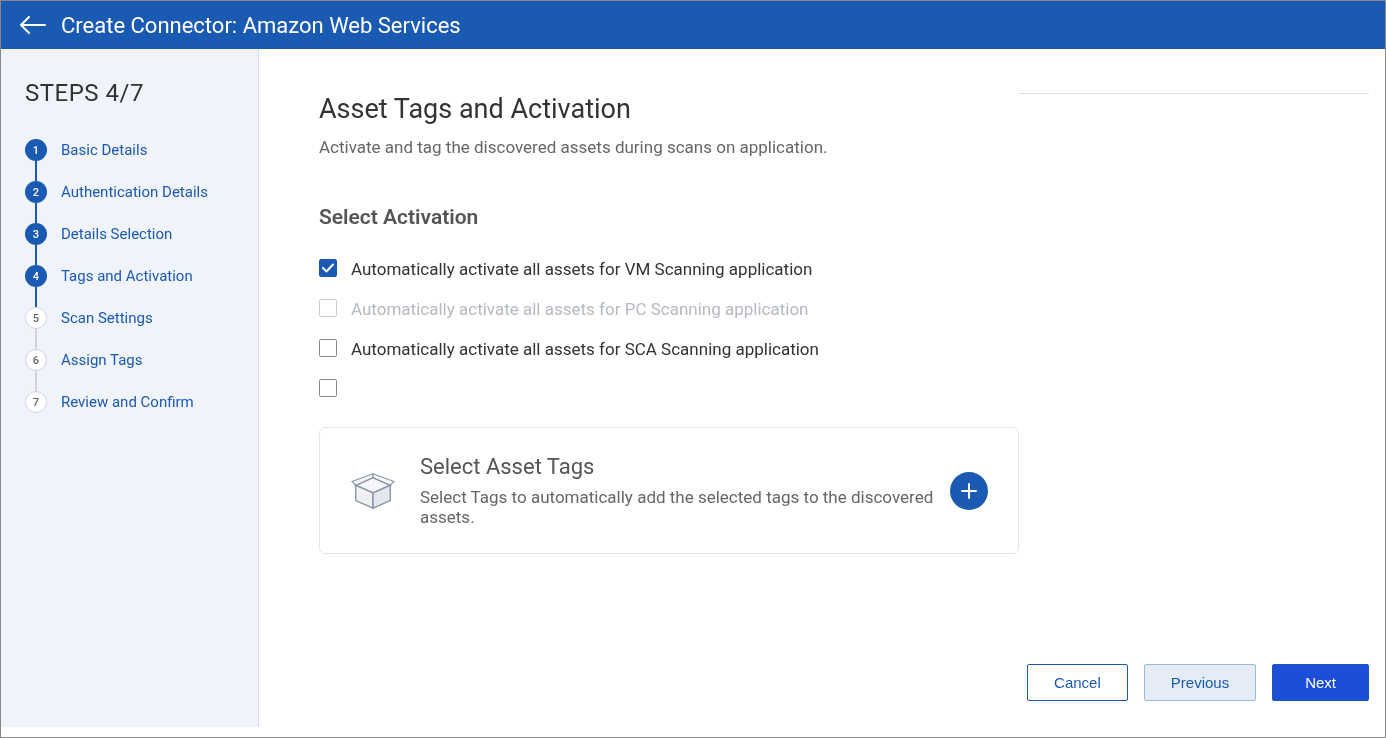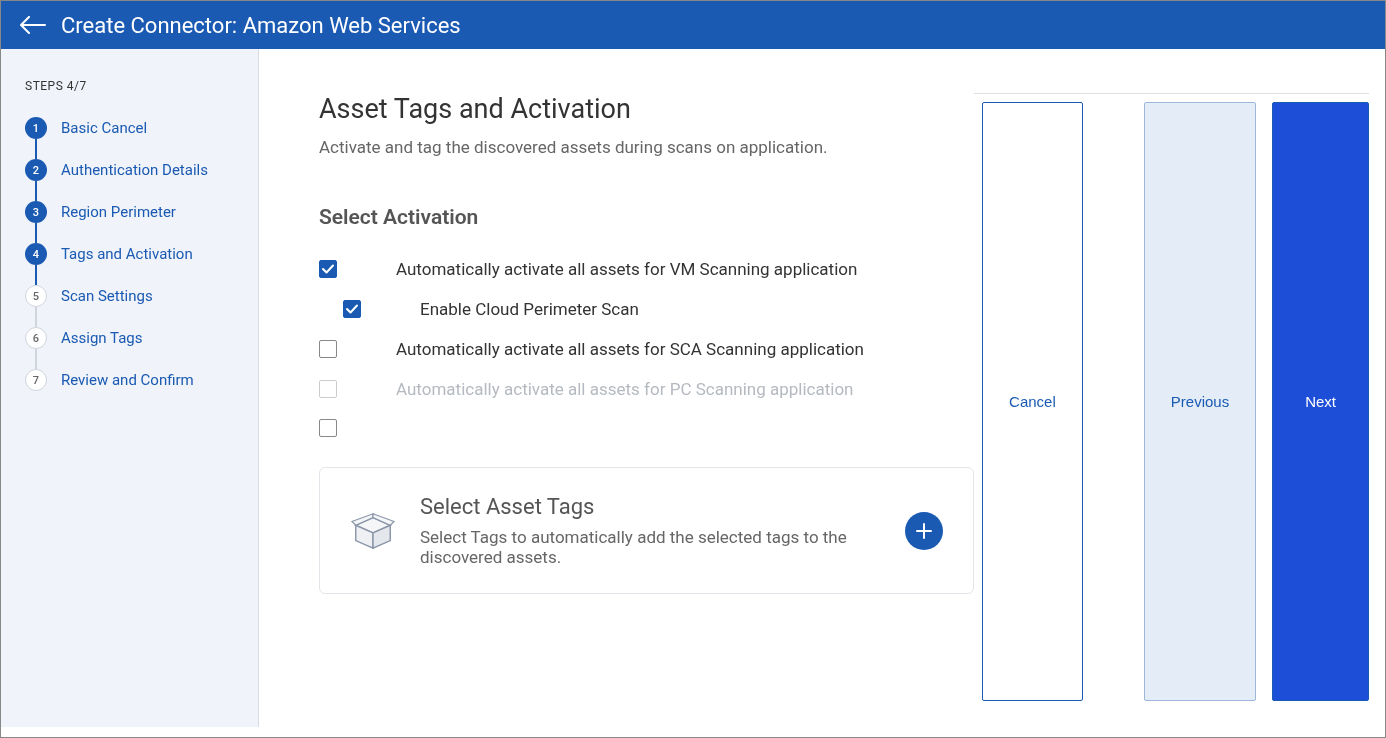--- a/index.html
+++ b/index.html
@@ -37,25 +37,25 @@
       display: flex;
       height: calc(100% - 58px);
     }
     .sidebar {
       width: 258px;
       background: #f0f3f9;
       border-right: 1px solid #d8dce4;
       padding: 30px 24px;
     }
     .steps-header {
-      font-size: 12px;
+      font-size: 24px;
       font-weight: 400;
       color: #333;
       letter-spacing: 0.5px;
-      margin-bottom: 24px;
+      margin-bottom: 32px;
     }
     .step-list {
       list-style: none;
       position: relative;
     }
     .step-item {
       display: flex;
       align-items: center;
       margin-bottom: 20px;
       cursor: pointer;
@@ -119,23 +119,22 @@
       margin-bottom: 48px;
     }
     .section-label {
       font-size: 21px;
       font-weight: 600;
       color: #555;
       margin-bottom: 30px;
     }
     .checkbox-row {
       display: flex;
-      align-items: center;
+      align-items: flex-start;
       margin-bottom: 20px;
-      gap: 45px;
     }
     .checkbox-row.indented { margin-left: 24px; }
     .checkbox-row.disabled .chk-label { color: #b5b9c0; }
     .chk {
       width: 18px;
       height: 18px;
       border: 1.5px solid #888;
       border-radius: 2px;
       margin-right: 14px;
       display: inline-flex;
@@ -194,38 +193,38 @@
       align-items: center;
       justify-content: center;
       cursor: pointer;
       flex-shrink: 0;
     }
     .footer {
       border-top: 1px solid #e0e0e0;
       padding: 8px 0 26px 8px;
       display: flex;
       gap: 16px;
+      align-items: flex-end;
     }
     .btn {
       padding: 9px 26px;
       font-size: 15px;
       border-radius: 2px;
       cursor: pointer;
       border: 1px solid;
     }
     .btn-outline {
       background: #fff;
       border-color: #1a5ab3;
       color: #1a5ab3;
     }
     .btn-light {
       background: #e4ecf7;
       border-color: #9db8dc;
       color: #1a5ab3;
-      margin-left: 45px;
     }
     .btn-primary {
       background: #1d4ed8;
       border-color: #1a5ab3;
       color: #fff;
       padding: 9px 32px;
     }
   </style>
 </head>
 <body>
@@ -238,29 +237,29 @@
   </div>
   <div class="header-title">Create Connector: Amazon Web Services</div>
 </div>
 
 <div class="body">
   <div class="sidebar">
     <div class="steps-header">STEPS 4/7</div>
     <ul class="step-list" id="step-list">
         <li class="step-item completed">
           <span class="step-num">1</span>
-          <span class="step-label">Basic Cancel</span>
+          <span class="step-label">Basic Details</span>
         </li>
         <li class="step-item completed">
           <span class="step-num">2</span>
           <span class="step-label">Authentication Details</span>
         </li>
         <li class="step-item completed">
           <span class="step-num">3</span>
-          <span class="step-label">Region Perimeter</span>
+          <span class="step-label">Details Selection</span>
         </li>
         <li class="step-item completed">
           <span class="step-num">4</span>
           <span class="step-label">Tags and Activation</span>
         </li>
         <li class="step-item pending">
           <span class="step-num">5</span>
           <span class="step-label">Scan Settings</span>
         </li>
         <li class="step-item pending">
@@ -283,35 +282,27 @@
 
       <div id="options">
           <div class="checkbox-row">
             <span class="chk checked">
               <svg width="12" height="10" viewBox="0 0 12 10">
                 <path d="M1 5 L4.5 8.5 L11 1.5" stroke="#fff" stroke-width="2" fill="none" stroke-linecap="round" stroke-linejoin="round"></path>
               </svg>
             </span>
             <span class="chk-label">Automatically activate all assets for VM Scanning application</span>
           </div>
-          <div class="checkbox-row indented">
-            <span class="chk checked">
-              <svg width="12" height="10" viewBox="0 0 12 10">
-                <path d="M1 5 L4.5 8.5 L11 1.5" stroke="#fff" stroke-width="2" fill="none" stroke-linecap="round" stroke-linejoin="round"></path>
-              </svg>
-            </span>
-            <span class="chk-label">Enable Cloud Perimeter Scan</span>
+          <div class="checkbox-row disabled">
+            <span class="chk disabled"></span>
+            <span class="chk-label">Automatically activate all assets for PC Scanning application</span>
           </div>
           <div class="checkbox-row">
             <span class="chk"></span>
             <span class="chk-label">Automatically activate all assets for SCA Scanning application</span>
-          </div>
-          <div class="checkbox-row disabled">
-            <span class="chk disabled"></span>
-            <span class="chk-label">Automatically activate all assets for PC Scanning application</span>
           </div>
           <div class="checkbox-row">
             <span class="chk"></span>
           </div>
         </div>
 
       <div class="card">
         <div class="card-icon">
           <svg viewBox="0 0 48 48" fill="none">
             <path d="M6 18 L24 10 L42 18 L24 26 Z" stroke="#8a96a8" stroke-width="1.5" fill="#f5f6f8"></path>

